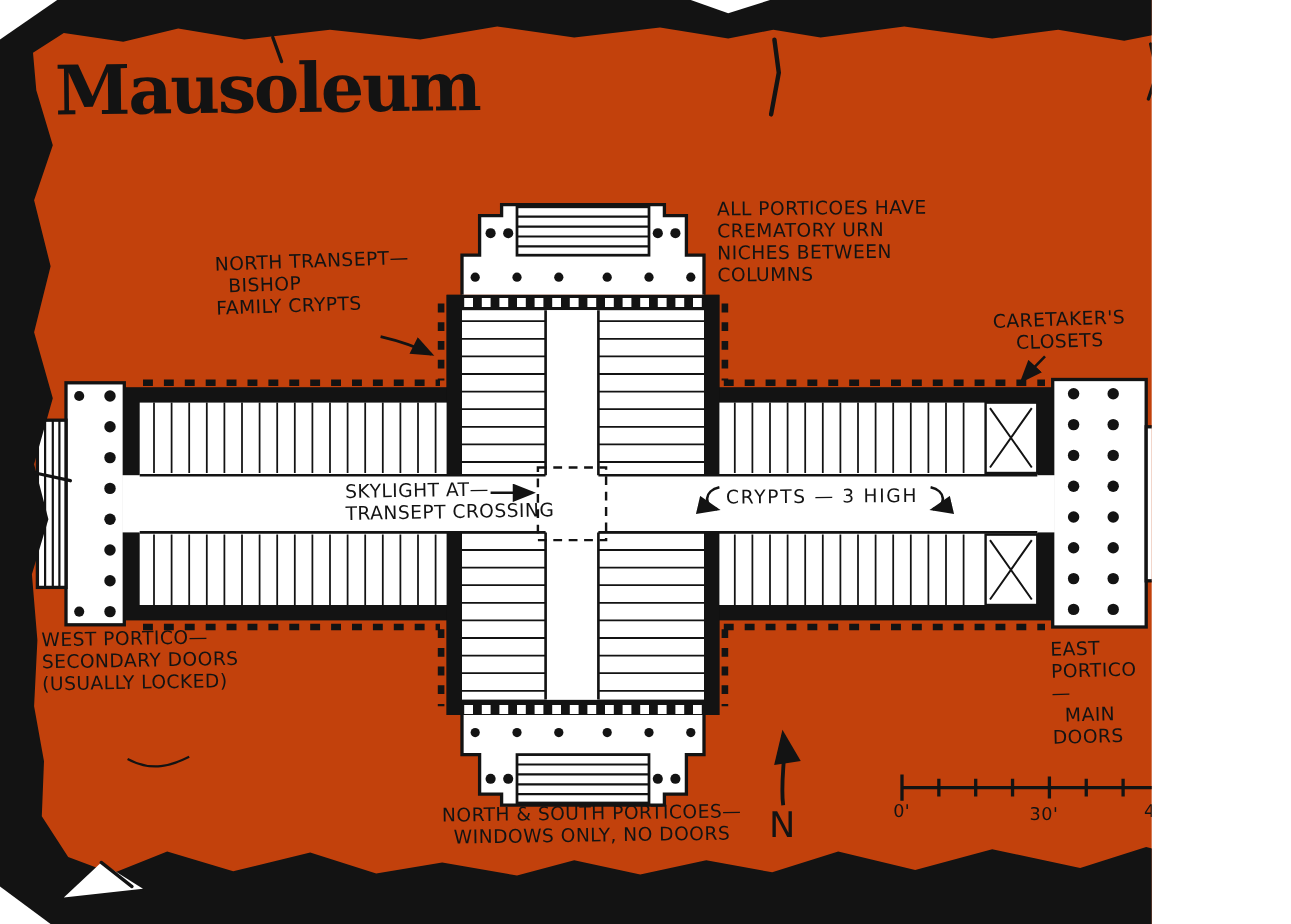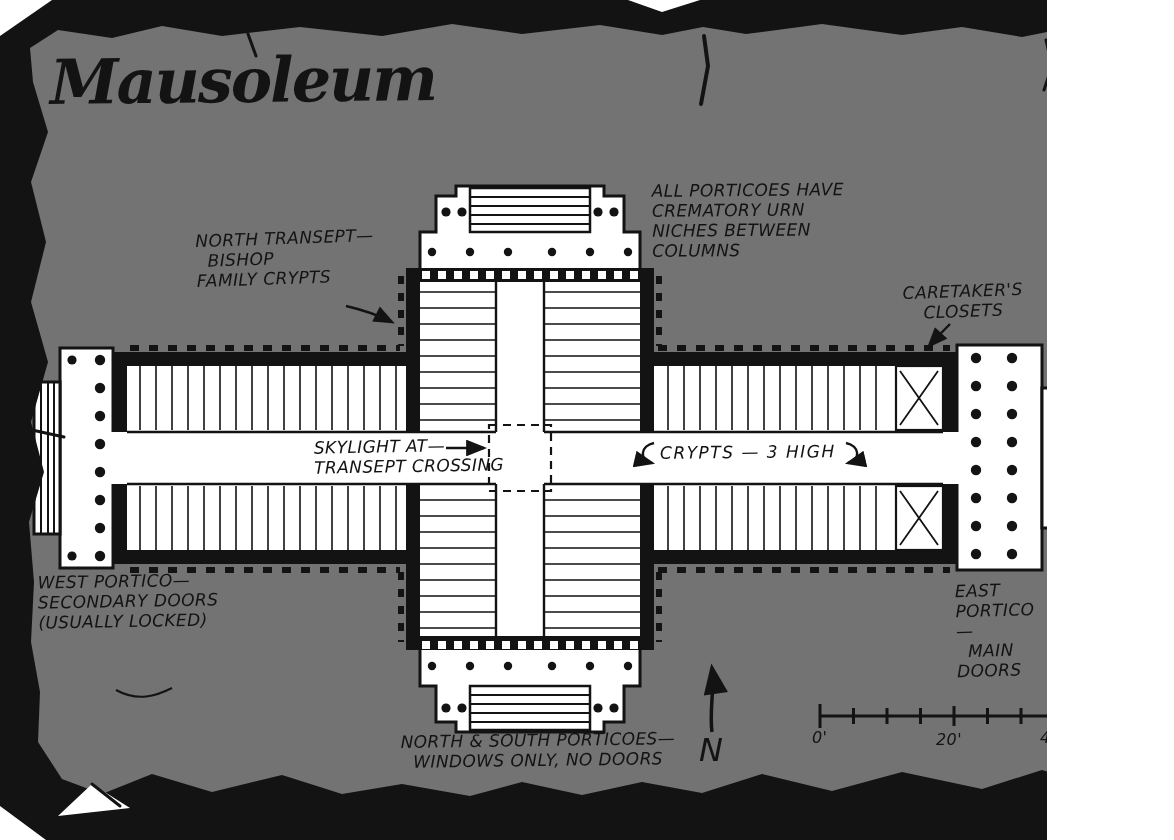--- a/index.html
+++ b/index.html
@@ -1,16 +1,16 @@
 <!DOCTYPE html>
 <html><head>
 <meta charset="utf-8">
 <style>
   html,body{margin:0;padding:0;background:#fff;}
-  .page{position:relative;width:1047px;height:840px;background:#737373;overflow:hidden;color:#131313;font-style:italic;}
+  .page{position:relative;width:1047px;height:840px;background:#c2410c;overflow:hidden;color:#131313;}
   svg.layer{position:absolute;left:0;top:0;}
   .title{position:absolute;left:50px;top:44px;margin:0;font-family:"DejaVu Serif",serif;
          font-weight:700;font-size:62px;letter-spacing:-2px;transform:rotate(-0.6deg);z-index:6;}
   .label{position:absolute;font-family:"DejaVu Sans",sans-serif;font-size:17px;line-height:1.17;
          letter-spacing:0.4px;white-space:pre-line;z-index:6;color:#131313;}
   .l-porticoes{left:652px;top:181px;transform:rotate(-0.5deg);}
   .l-ntransept{left:196px;top:229px;transform:rotate(-2deg);}
   .l-caretaker{left:903px;top:282px;text-align:center;transform:rotate(-2deg);}
   .l-skylight{left:314px;top:437px;transform:rotate(-1deg);}
   .l-crypts{left:660px;top:443px;letter-spacing:1.5px;transform:rotate(-0.5deg);}
@@ -208,16 +208,16 @@
 SECONDARY DOORS
 (USUALLY LOCKED)</div>
   <div class="label l-east">EAST PORTICO—
 &nbsp;&nbsp;MAIN DOORS</div>
   <div class="label l-ns">NORTH &amp; SOUTH PORTICOES—
 WINDOWS ONLY, NO DOORS</div>
 
   <div class="label compass-n">N</div>
 
   <div class="label scale-label s0">0'</div>
-  <div class="label scale-label s20">20'</div>
+  <div class="label scale-label s20">30'</div>
   <div class="label scale-label s40">40'</div>
 
 </div>
 
 </body></html>

